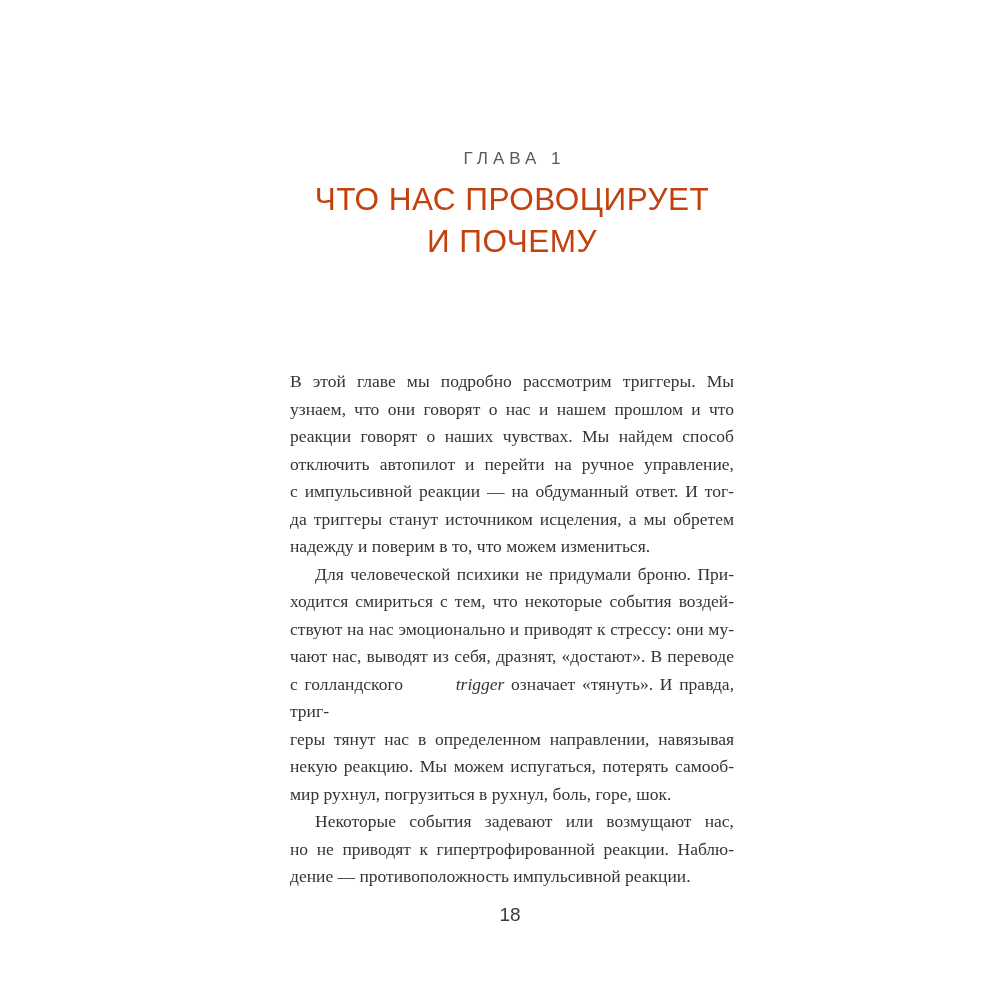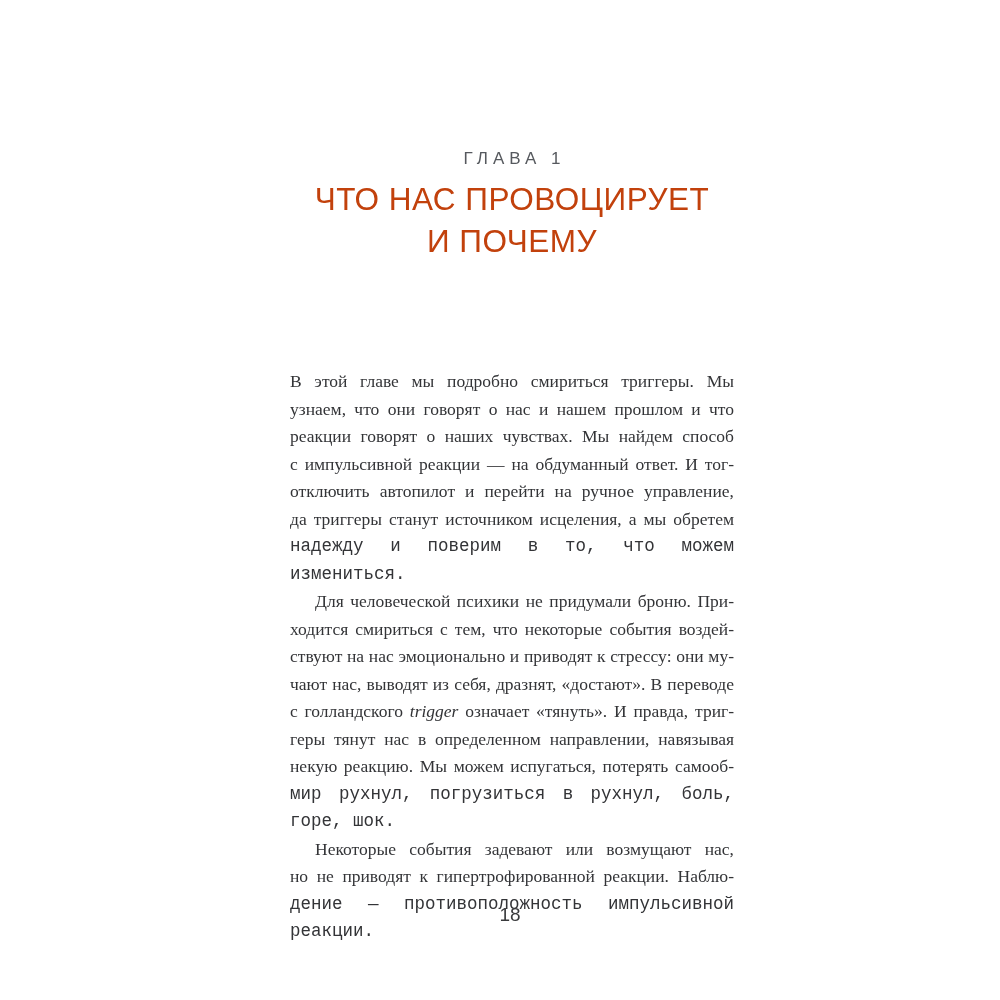--- a/index.html
+++ b/index.html
@@ -46,25 +46,24 @@
     color: #333437;
   }
   .para { margin: 0; }
   .line {
     text-align: justify;
     text-align-last: justify;
     -moz-text-align-last: justify;
   }
   .line.last {
     text-align-last: left;
-    font-family: Liberation Mono, monospace;
     -moz-text-align-last: left;
   }
   .line.indent { text-indent: 25px; }
-  .line em { font-style: italic; }
+  .line em { font-style: italic; margin-left: 46px; }
   .page-number {
     position: absolute;
     left: 0;
     right: 0;
     top: 907px;
     text-align: center;
     font-family: "Liberation Sans", sans-serif;
     font-size: 19px;
     line-height: 16px;
     color: #3a3b3d;
@@ -78,25 +77,25 @@
   <div class="chapter-header">
     <div class="chapter-kicker">ГЛАВА 1</div>
     <h1 class="chapter-title">
       <span>ЧТО НАС ПРОВОЦИРУЕТ</span><br>
       <span>И ПОЧЕМУ</span>
     </h1>
   </div>
 
   <div class="body-text" id="body-text">
       <div class="para">
-        <div class="line">В этой главе мы подробно смириться триггеры. Мы</div>
+        <div class="line">В этой главе мы подробно рассмотрим триггеры. Мы</div>
         <div class="line">узнаем, что они говорят о нас и нашем прошлом и что</div>
         <div class="line">реакции говорят о наших чувствах. Мы найдем способ</div>
+        <div class="line">отключить автопилот и перейти на ручное управление,</div>
         <div class="line">с импульсивной реакции — на обдуманный ответ. И тог-</div>
-        <div class="line">отключить автопилот и перейти на ручное управление,</div>
         <div class="line">да триггеры станут источником исцеления, а мы обретем</div>
         <div class="line last">надежду и поверим в то, что можем измениться.</div>
       </div>
       <div class="para">
         <div class="line indent">Для человеческой психики не придумали броню. При-</div>
         <div class="line">ходится смириться с тем, что некоторые события воздей-</div>
         <div class="line">ствуют на нас эмоционально и приводят к стрессу: они му-</div>
         <div class="line">чают нас, выводят из себя, дразнят, «достают». В переводе</div>
         <div class="line"><span>с голландского </span><em>trigger</em><span> означает «тянуть». И правда, триг-</span></div>
         <div class="line">геры тянут нас в определенном направлении, навязывая</div>

